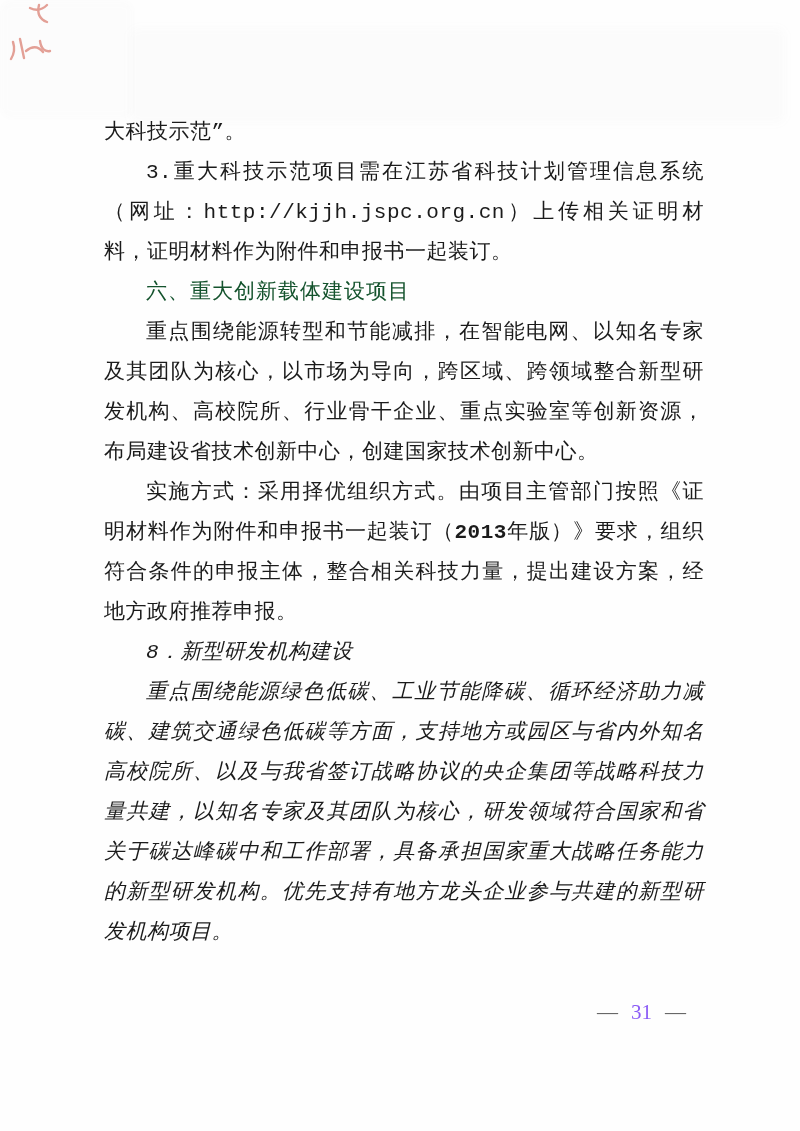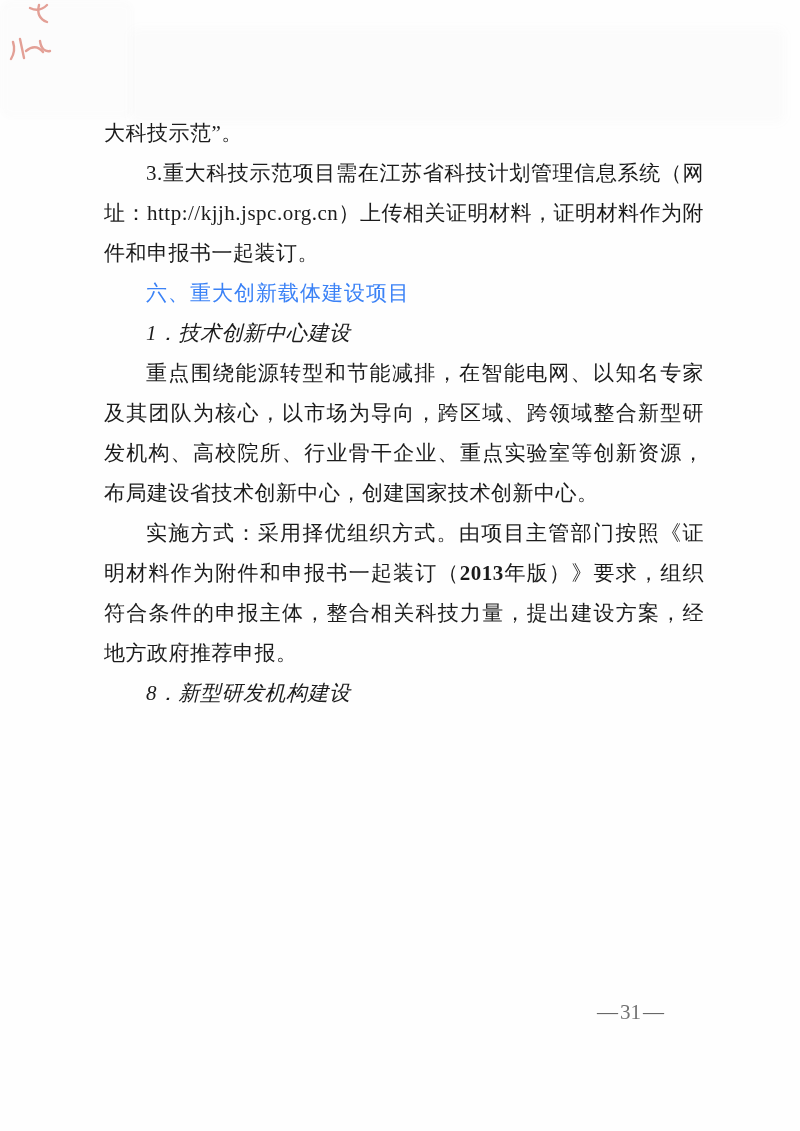--- a/index.html
+++ b/index.html
@@ -43,44 +43,45 @@
     line-height: 40px;
     text-align: justify;
     text-justify: inter-character;
     letter-spacing: 0.5px;
   }
   .content p, .content h2, .content h3 {
     margin: 0;
     padding: 0;
     font-size: 21px;
     font-weight: normal;
+    font-family: Liberation Mono, monospace;
   }
   .indent { text-indent: 2em; }
   .heading {
     font-family: "Liberation Sans", "DejaVu Sans", sans-serif;
     font-weight: bold;
-    color: #3b82f6;
+    color: #14532d;
     letter-spacing: 1px;
   }
   .kai { font-style: italic; }
   .num-bold { font-weight: bold; }
   .pagenum {
     position: absolute;
     left: 597px;
     top: 1000px;
     font-size: 21px;
     white-space: nowrap;
   }
   .pagenum .dash {
     color: #5f5f5f;
     letter-spacing: 0;
   }
   .pagenum .num {
-    color: #737373;
-    margin: 0 2px;
+    color: #8b5cf6;
+    margin: 0 13px;
   }
 </style>
 </head>
 <body>
 
 <div class="page">
 
   <div class="ghost ghost-a"></div>
   <div class="ghost ghost-b"></div>
 
@@ -97,28 +98,28 @@
 
   <div class="content">
 
     <p class="body">大科技示范”。</p>
 
     <p class="body indent">3.重大科技示范项目需在江苏省科技计划管理信息系统（网址：http://kjjh.jspc.org.cn）上传相关证明材料，证明材料作为附件和申报书一起装订。</p>
 
     <h2 class="heading indent">六、重大创新载体建设项目</h2>
 
 
-    <p class="kai indent">1．技术创新中心建设</p>
 
     <p class="body indent">重点围绕能源转型和节能减排，在智能电网、以知名专家及其团队为核心，以市场为导向，跨区域、跨领域整合新型研发机构、高校院所、行业骨干企业、重点实验室等创新资源，布局建设省技术创新中心，创建国家技术创新中心。</p>
 
     <p class="body indent"><span>实施方式：采用择优组织方式。由项目主管部门按照《证明材料作为附件和申报书一起装订（</span><span class="num-bold">2013</span><span>年版）》要求，组织符合条件的申报主体，整合相关科技力量，提出建设方案，经地方政府推荐申报。</span></p>
 
     <p class="kai indent">8．新型研发机构建设</p>
 
+    <p class="kai indent">重点围绕能源绿色低碳、工业节能降碳、循环经济助力减碳、建筑交通绿色低碳等方面，支持地方或园区与省内外知名高校院所、以及与我省签订战略协议的央企集团等战略科技力量共建，以知名专家及其团队为核心，研发领域符合国家和省关于碳达峰碳中和工作部署，具备承担国家重大战略任务能力的新型研发机构。优先支持有地方龙头企业参与共建的新型研发机构项目。</p>
 
   </div>
 
   <div class="pagenum">
     <span class="dash">—</span><span class="num">31</span><span class="dash">—</span>
   </div>
 
 </div>
 
 </body></html>

